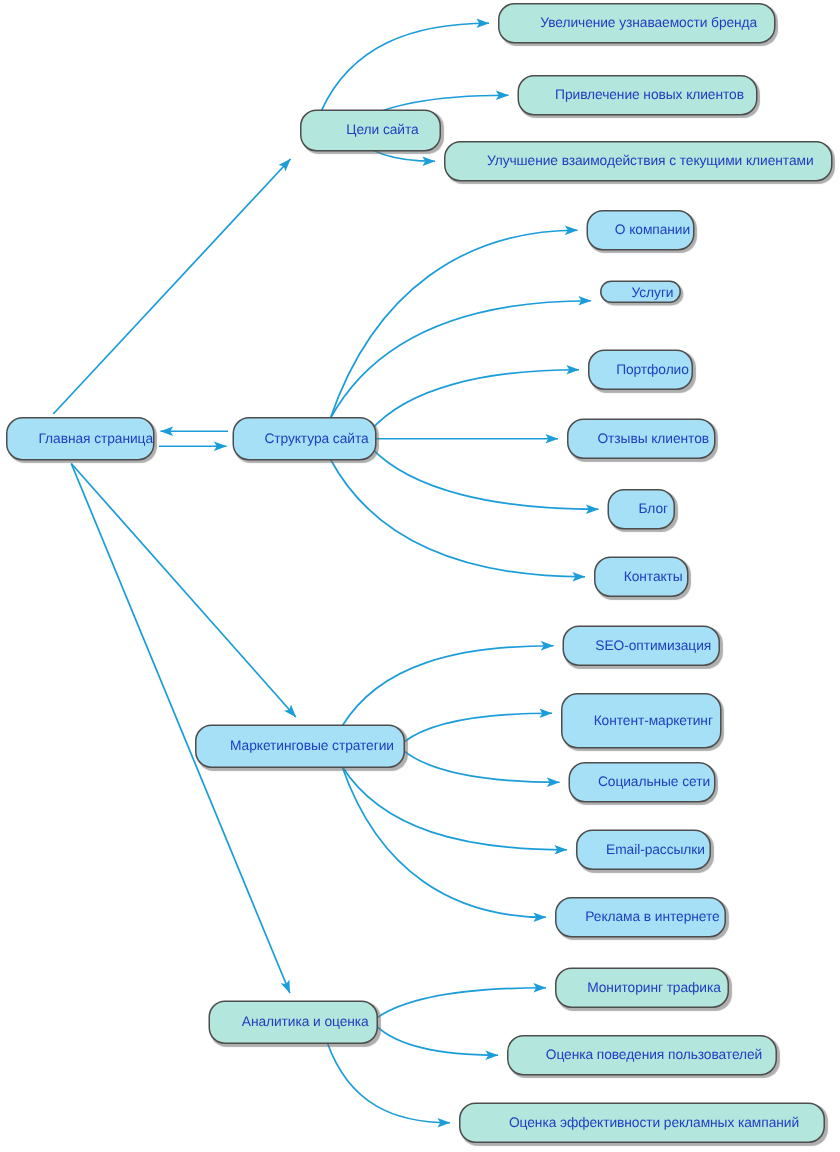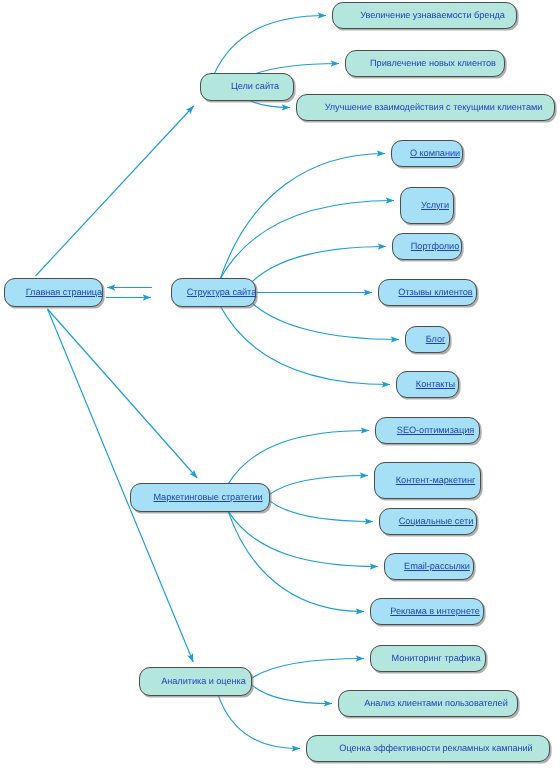--- a/index.html
+++ b/index.html
@@ -17,21 +17,21 @@
     border-radius:11px;
     color:#1f3fc0;
     font-size:9.2px;
     line-height:1.05;
     white-space:nowrap;
     letter-spacing:-0.05px;
     box-shadow:1.6px 1.6px 0.6px rgba(110,110,110,0.55);
     text-rendering:geometricPrecision;
     padding-left:16px;
   }
-  .fill-blue{background:#a6e0f6;text-decoration:underline;}
+  .fill-blue{background:#a6e0f6;}
   .fill-teal{background:#b3e6dd;}
 </style>
 </head>
 <body>
 
 <div id="canvas">
 
   <svg id="edges" viewBox="0 0 560 768" xmlns="http://www.w3.org/2000/svg">
     <defs>
       <marker id="ah" markerWidth="9" markerHeight="7" refX="8.4" refY="3.5" orient="auto" markerUnits="userSpaceOnUse">
@@ -73,27 +73,27 @@
       </div>
       <div class="node fill-teal" style="left: 332px; top: 2px; width: 185px; height: 27px;">
         <span>Увеличение узнаваемости бренда</span>
       </div>
       <div class="node fill-teal" style="left: 345px; top: 50px; width: 160px; height: 27px;">
         <span>Привлечение новых клиентов</span>
       </div>
       <div class="node fill-teal" style="left: 296px; top: 94px; width: 259px; height: 27px;">
         <span>Улучшение взаимодействия с текущими клиентами</span>
       </div>
-      <div class="node fill-blue" style="left: 155px; top: 278px; width: 85px; height: 29px; margin-left: 16px;">
+      <div class="node fill-blue" style="left: 155px; top: 278px; width: 96px; height: 29px;">
         <span>Структура сайта</span>
       </div>
       <div class="node fill-blue" style="left: 391px; top: 140px; width: 72px; height: 27px;">
         <span>О компании</span>
       </div>
-      <div class="node fill-blue" style="left: 400px; top: 187px; width: 54px; height: 37px;">
+      <div class="node fill-blue" style="left: 400px; top: 187px; width: 54px; height: 15px; align-items: flex-end;">
         <span>Услуги</span>
       </div>
       <div class="node fill-blue" style="left: 392px; top: 233px; width: 70px; height: 27px;">
         <span>Портфолио</span>
       </div>
       <div class="node fill-blue" style="left: 378px; top: 279px; width: 99px; height: 27px;">
         <span>Отзывы клиентов</span>
       </div>
       <div class="node fill-blue" style="left: 405px; top: 326px; width: 45px; height: 27px;">
         <span>Блог</span>
@@ -119,20 +119,20 @@
       <div class="node fill-blue" style="left: 370px; top: 598px; width: 114px; height: 27px;">
         <span>Реклама в интернете</span>
       </div>
       <div class="node fill-teal" style="left: 139px; top: 667px; width: 113px; height: 29px;">
         <span>Аналитика и оценка</span>
       </div>
       <div class="node fill-teal" style="left: 370px; top: 645px; width: 116px; height: 27px;">
         <span>Мониторинг трафика</span>
       </div>
       <div class="node fill-teal" style="left: 338px; top: 690px; width: 180px; height: 27px;">
-        <span>Анализ клиентами пользователей</span>
+        <span>Оценка поведения пользователей</span>
       </div>
       <div class="node fill-teal" style="left: 306px; top: 735px; width: 244px; height: 27px;">
         <span>Оценка эффективности рекламных кампаний</span>
       </div>
     </div>
 
 </div>
 
 </body></html>

